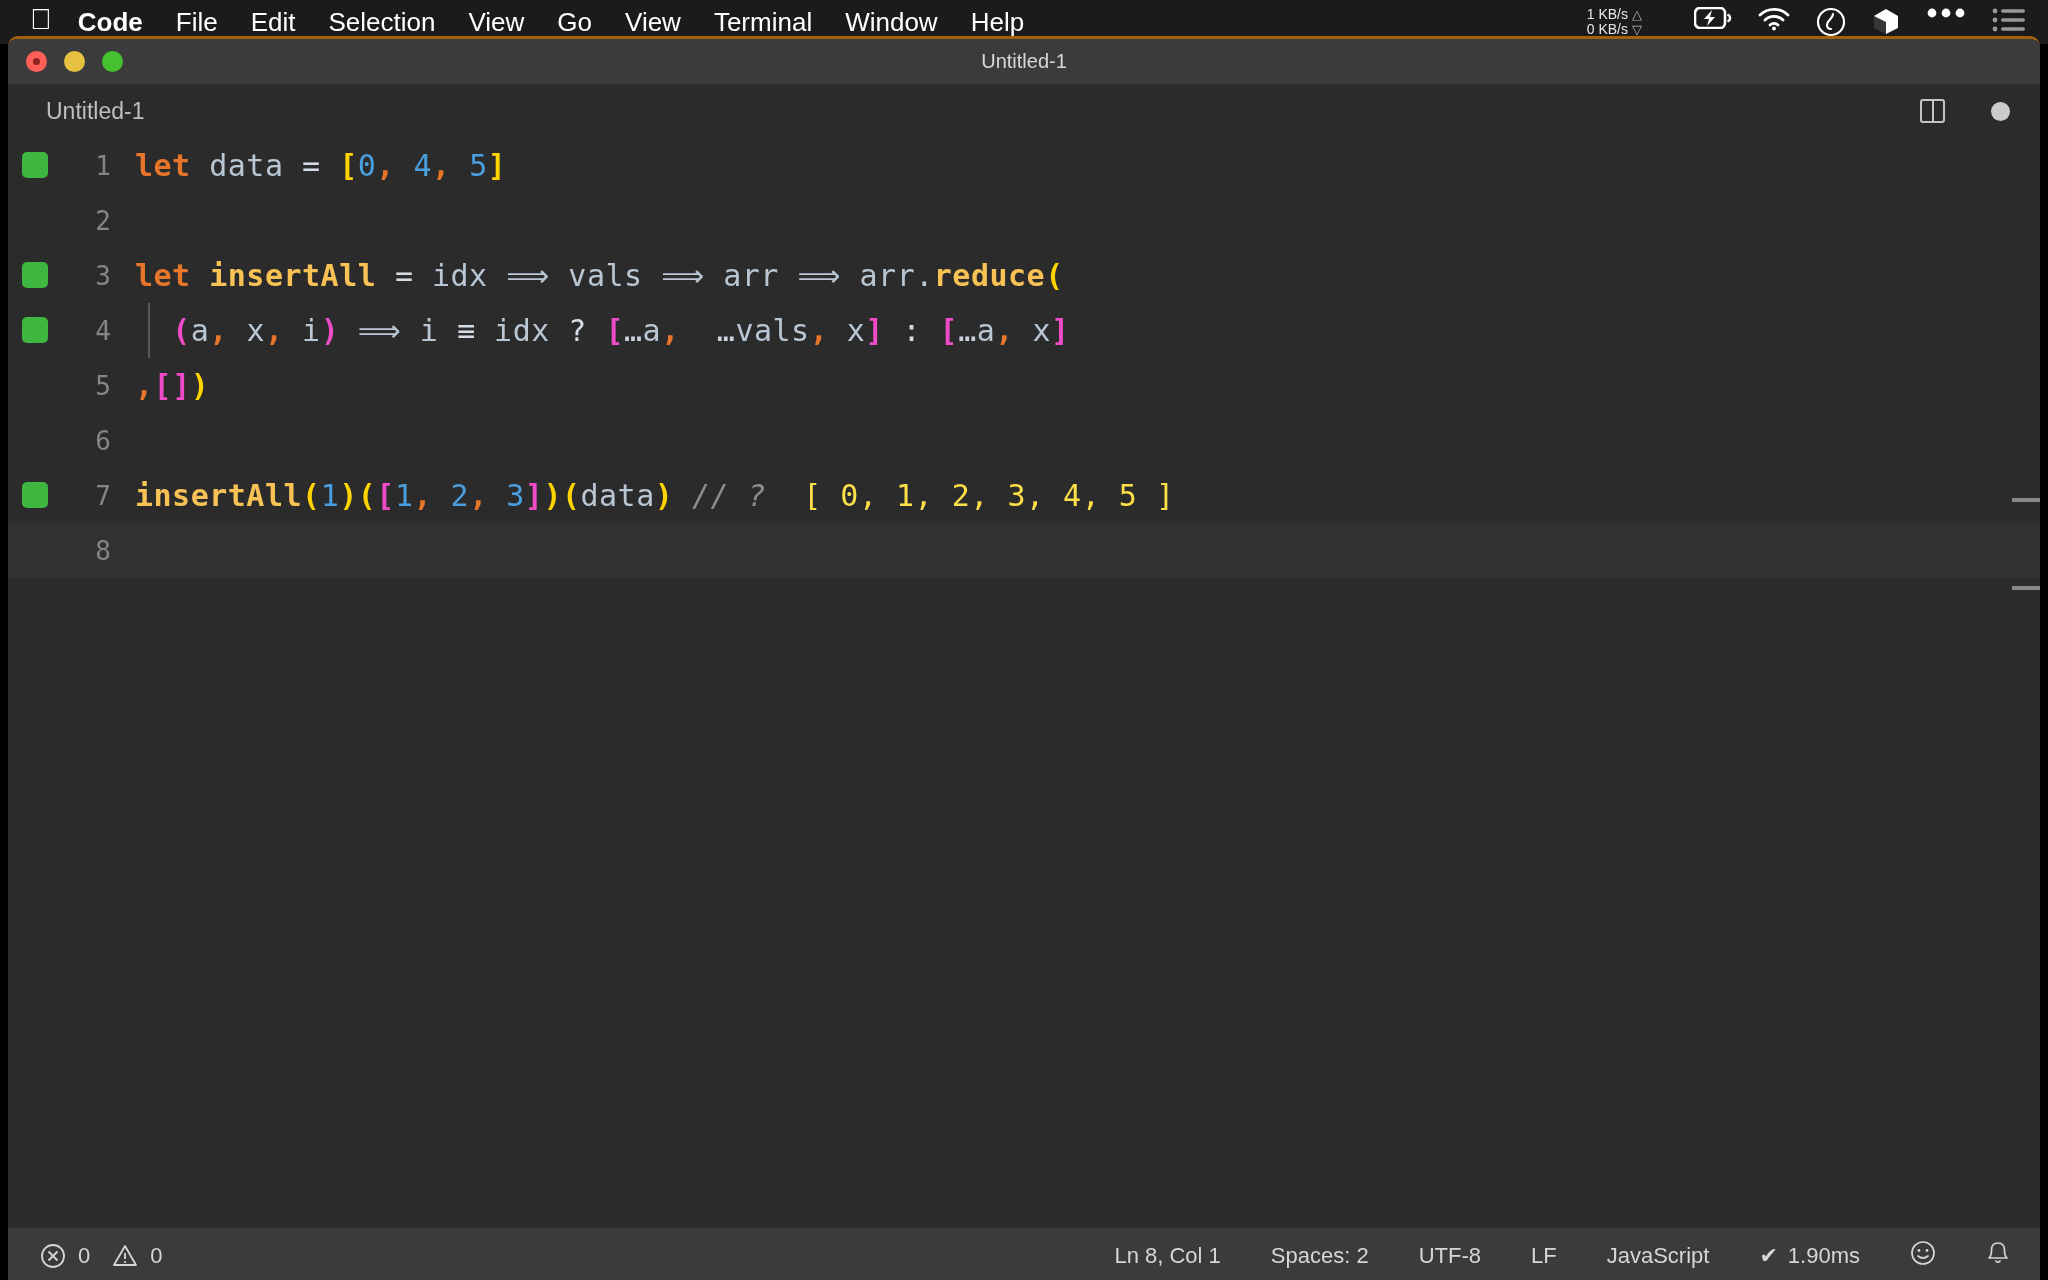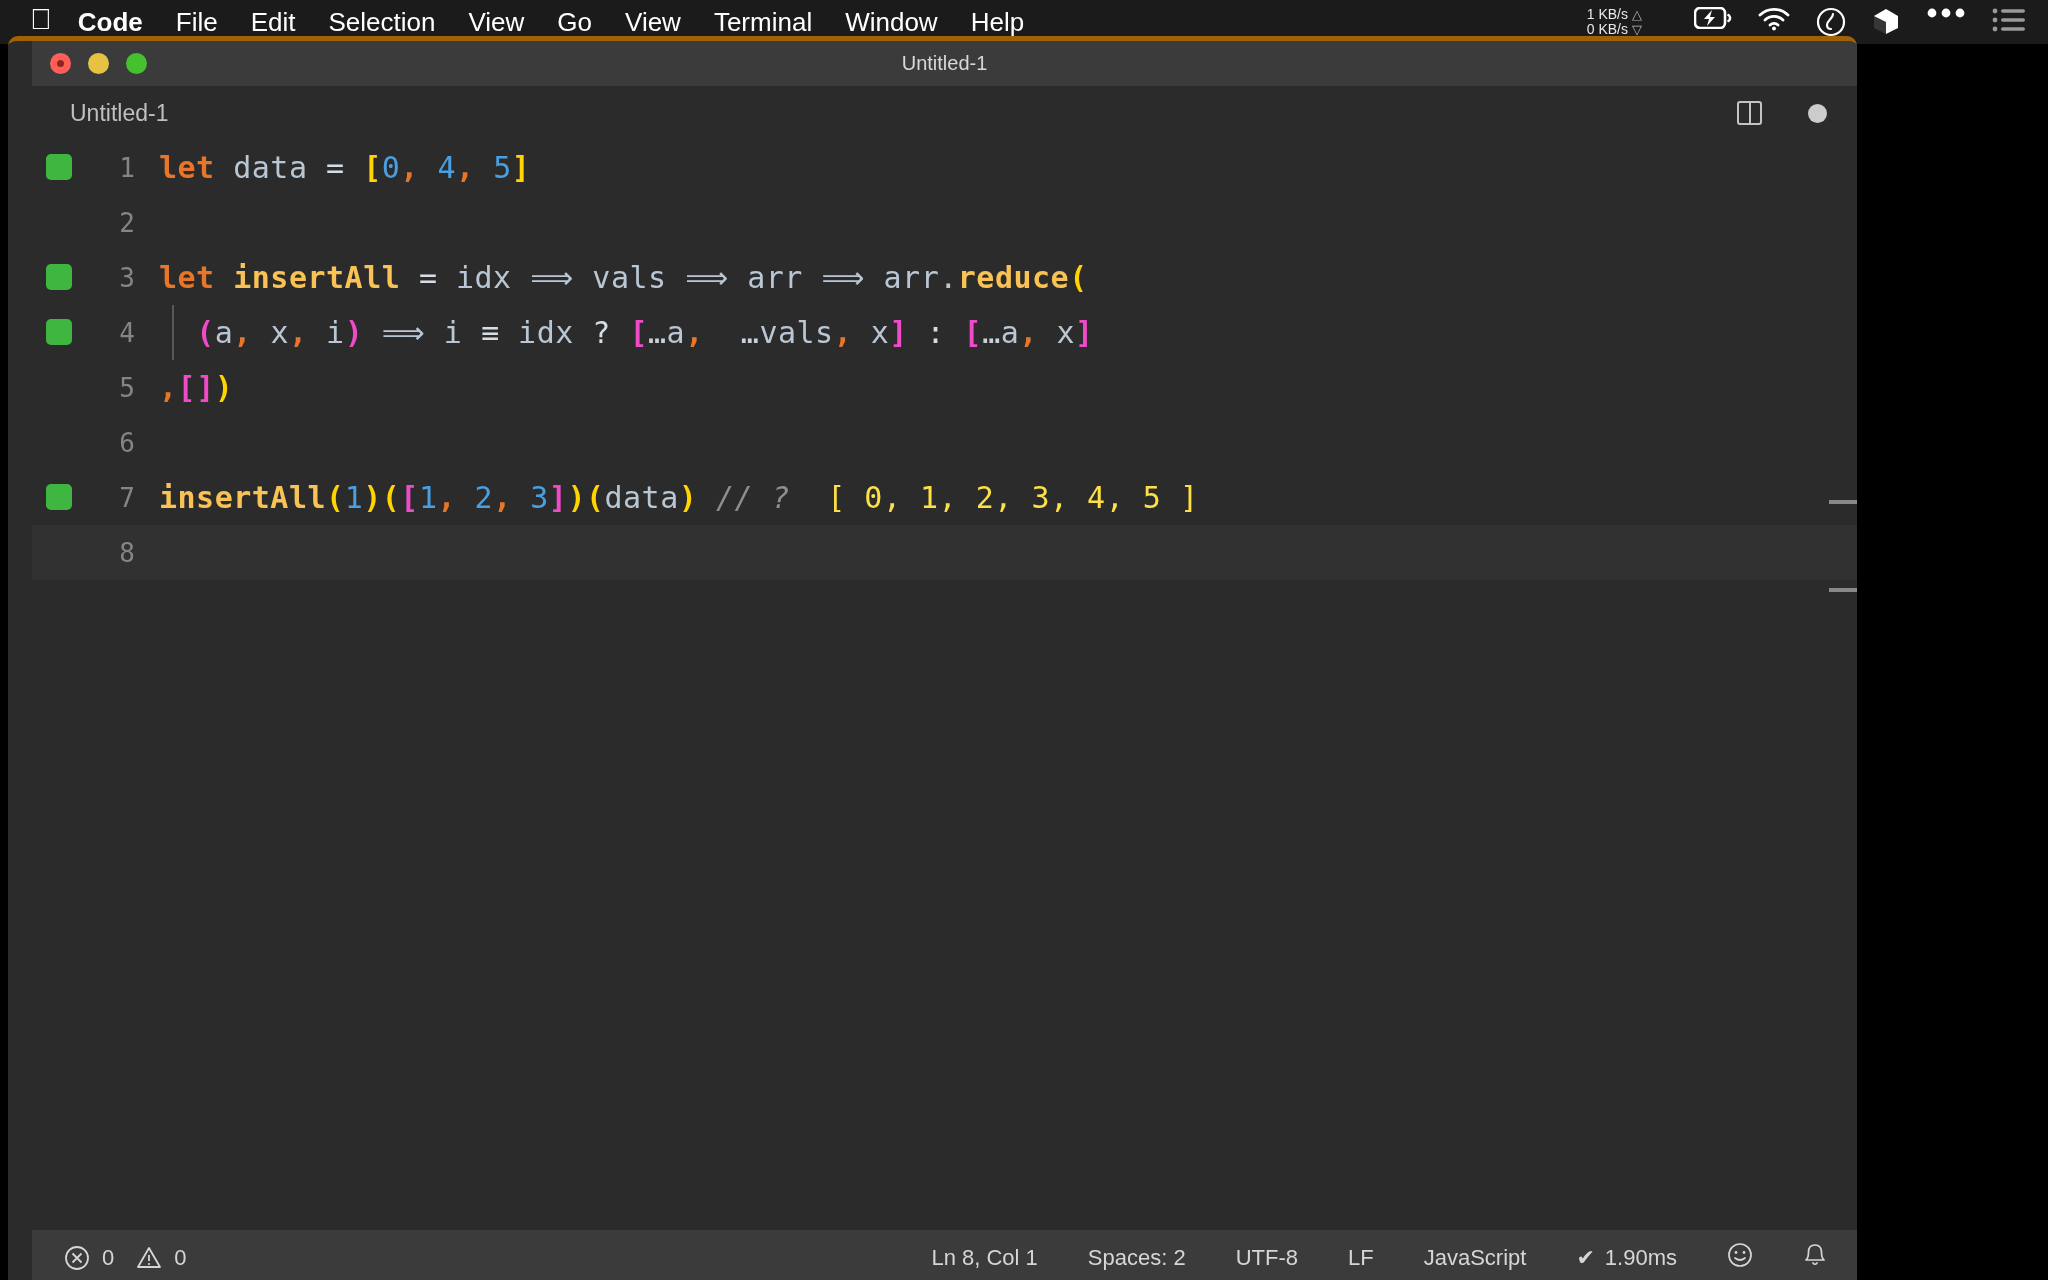--- a/index.html
+++ b/index.html
@@ -52,26 +52,25 @@
   .tray-icon {
     margin-left: 26px;
     display: flex; align-items: center; justify-content: center;
     color: #ffffff;
   }
 
   
   .window {
     position: absolute;
     left: 8px; top: 36px;
-    width: 1849px; height: 1244px;
+    width: 2032px; height: 1244px;
     background: #2b2b2b;
     border-radius: 10px 10px 0 0;
     overflow: hidden;
-    border-top: 5px solid #a16207;
-    padding-left: 24px;
+    border-top: 3px solid #a16207;
   }
 
   .titlebar {
     height: 45px;
     background: #3b3b3b;
     display: flex; align-items: center;
     position: relative;
   }
   .traffic {
     display: flex; align-items: center;

